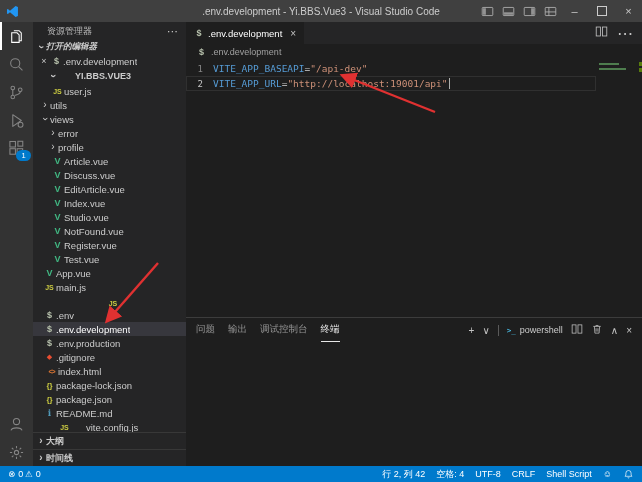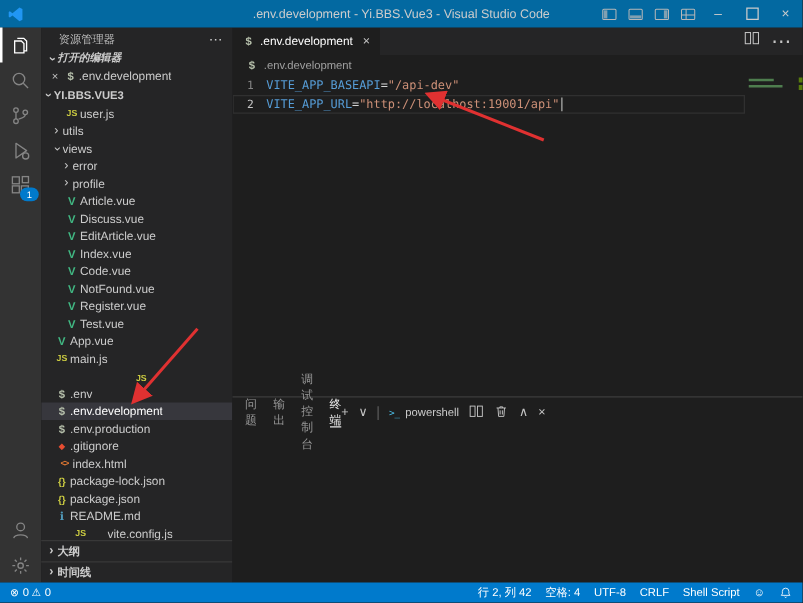--- a/index.html
+++ b/index.html
@@ -1,21 +1,21 @@
 <!DOCTYPE html>
 <html style="--accent: #007acc; --status_bg: #007acc; --arrow: #e03131;"><head>
 <meta charset="utf-8">
 <style>
   html,body{margin:0;padding:0;}
   body{width:642px;height:482px;overflow:hidden;background:#1e1e1e;
        font-family:"Liberation Sans","DejaVu Sans",sans-serif;color:#ccc;position:relative;}
   .window{position:absolute;inset:0;display:flex;flex-direction:column;}
 
   
-  .titlebar{height:22px;flex:0 0 22px;background:#0369a1;display:flex;align-items:center;position:relative;color:#cccccc;}
+  .titlebar{height:22px;flex:0 0 22px;background:#404040;display:flex;align-items:center;position:relative;color:#cccccc;}
   .tb-logo{width:24px;display:flex;justify-content:center;align-items:center;}
   .tb-title{position:absolute;left:0;right:0;text-align:center;font-size:10px;color:#cccccc;pointer-events:none;}
   .tb-right{margin-left:auto;display:flex;align-items:center;height:100%;z-index:2;}
   .tb-layout{width:21px;height:100%;display:flex;align-items:center;justify-content:center;color:#b8b8b8;}
   .tb-layout svg{width:13px;height:13px;}
   .tb-btn{width:27px;height:100%;display:flex;align-items:center;justify-content:center;font-size:11px;color:#cccccc;}
   .maxbox{width:8px;height:8px;border:1px solid #cccccc;display:inline-block;}
 
   
   .main{flex:1;display:flex;min-height:0;}
@@ -29,21 +29,21 @@
             min-width:11px;height:11px;border-radius:6px;display:flex;align-items:center;justify-content:center;padding:0 2px;}
   .ab-spacer{flex:1;}
 
   
   .sidebar{width:153px;flex:0 0 153px;background:#252526;display:flex;flex-direction:column;min-height:0;font-size:9.5px;}
   .sb-title{height:18px;flex:0 0 18px;display:flex;align-items:center;padding:0 8px 0 14px;color:#bbbbbb;font-size:9px;}
   .sb-title .more{margin-left:auto;color:#cccccc;font-size:11px;cursor:pointer;}
   .sb-header{height:14px;flex:0 0 14px;display:flex;align-items:center;font-weight:bold;color:#cccccc;font-size:8.5px;padding-left:3px;font-style:italic;}
   .oe-row{height:14px;flex:0 0 14px;display:flex;align-items:center;padding-left:5px;color:#cccccc;}
   .oe-close{width:12px;text-align:center;color:#c5c5c5;font-size:9px;cursor:pointer;}
-  .proj-header{height:16px;flex:0 0 16px;display:flex;align-items:center;font-weight:bold;font-size:9px;color:#cccccc;padding-left:0;}
+  .proj-header{height:16px;flex:0 0 16px;display:flex;align-items:center;font-weight:bold;font-size:9px;color:#cccccc;padding-left:15px;gap:17px;}
   .tree{flex:1;overflow:hidden;}
   .tree-row{height:14px;display:flex;align-items:center;color:#cccccc;cursor:pointer;white-space:nowrap;}
   .tree-row.selected{background:#37373d;color:#ffffff;}
   .twist{width:10px;flex:0 0 10px;display:inline-flex;justify-content:center;color:#cccccc;font-size:10px;line-height:1;}
   .twist.open{transform:rotate(90deg);}
   .fspace{width:3px;flex:0 0 3px;}
   .fi{width:13px;flex:0 0 13px;display:inline-flex;justify-content:center;align-items:center;font-weight:bold;font-size:7px;}
   .fi-js{color:#cbcb41;}
   .fi-vue{color:#41b883;font-size:9px;}
   .fi-env{color:#b8c2ad;font-size:9px;}
@@ -72,21 +72,21 @@
   .ln{width:27px;flex:0 0 27px;text-align:right;padding-right:10px;box-sizing:border-box;color:#858585;font-size:9px;}
   .tok-key{color:#569cd6;}
   .tok-op{color:#d4d4d4;}
   .tok-str{color:#ce9178;}
   .cursor{width:1px;height:11px;background:#aeafad;margin-left:1px;flex:0 0 1px;}
   .minimap{position:absolute;top:0;right:0;bottom:0;width:46px;}
   .mm-line{position:absolute;height:2px;background:#4e7d4e;}
   .ovr-mark{position:absolute;right:0;width:3px;height:4px;background:#587c0c;}
 
   
-  .panel{flex:0 0 148px;border-top:1px solid #3c3c3c;display:flex;background:#1e1e1e;}
+  .panel{flex:0 0 148px;border-top:1px solid #3c3c3c;display:flex;flex-direction:column;background:#1e1e1e;}
   .panel-header{height:24px;flex:0 0 24px;display:flex;align-items:center;padding:0 10px;}
   .p-tabs{display:flex;gap:13px;height:100%;align-items:stretch;}
   .p-tab{color:#969696;font-size:9.5px;display:flex;align-items:center;border-bottom:1px solid transparent;cursor:pointer;}
   .p-tab.active{color:#e7e7e7;border-bottom-color:#e7e7e7;}
   .p-actions{margin-left:auto;display:flex;align-items:center;gap:8px;color:#c5c5c5;font-size:10px;}
   .p-actions svg{width:12px;height:12px;}
   .p-divider{width:1px;height:11px;background:#5a5a5a;}
   .shell-chip{display:flex;align-items:center;gap:4px;font-size:9px;color:#cccccc;cursor:pointer;}
   .shell-icon{font-family:"DejaVu Sans Mono",monospace;font-size:7.5px;color:#4ec9f5;}
   .term{flex:1;padding:7px 10px;font-family:"DejaVu Sans Mono","Liberation Mono",monospace;font-size:9.5px;color:#cccccc;}
@@ -257,21 +257,21 @@
             <span class="tree-label">EditArticle.vue</span>
           </div>
           <div class="tree-row" style="padding-left: 15px;">
             <span class="fspace"></span>
             <span class="fi fi-vue">V</span>
             <span class="tree-label">Index.vue</span>
           </div>
           <div class="tree-row" style="padding-left: 15px;">
             <span class="fspace"></span>
             <span class="fi fi-vue">V</span>
-            <span class="tree-label">Code.vue</span>
+            <span class="tree-label">Studio.vue</span>
           </div>
           <div class="tree-row" style="padding-left: 15px;">
             <span class="fspace"></span>
             <span class="fi fi-vue">V</span>
             <span class="tree-label">NotFound.vue</span>
           </div>
           <div class="tree-row" style="padding-left: 15px;">
             <span class="fspace"></span>
             <span class="fi fi-vue">V</span>
             <span class="tree-label">Register.vue</span>

